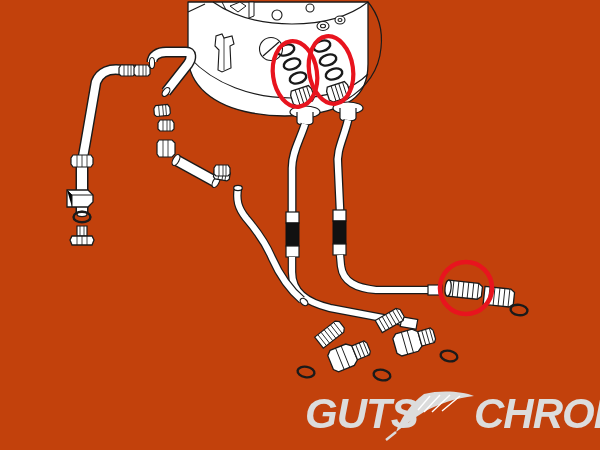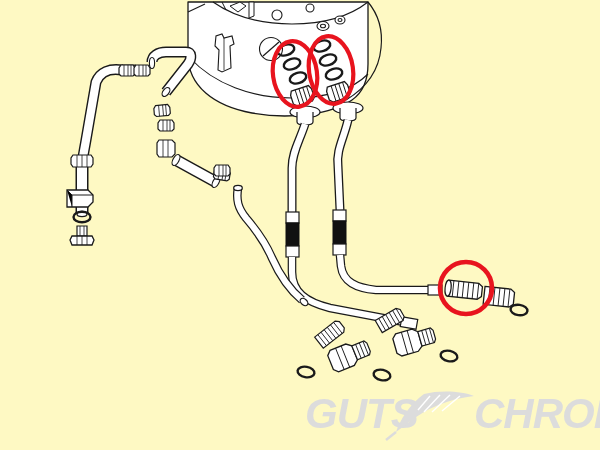--- a/index.html
+++ b/index.html
@@ -4,21 +4,21 @@
 <style>
   html, body {
     margin: 0;
     padding: 0;
     background: #ffffff;
   }
   #stage {
     position: relative;
     width: 600px;
     height: 450px;
-    background: #fef9c3;
+    background: #c2410c;
     overflow: hidden;
     font-family: "Liberation Sans", sans-serif;
   }
   #diagram {
     position: absolute;
     left: 0;
     top: 0;
     width: 600px;
     height: 450px;
   }

